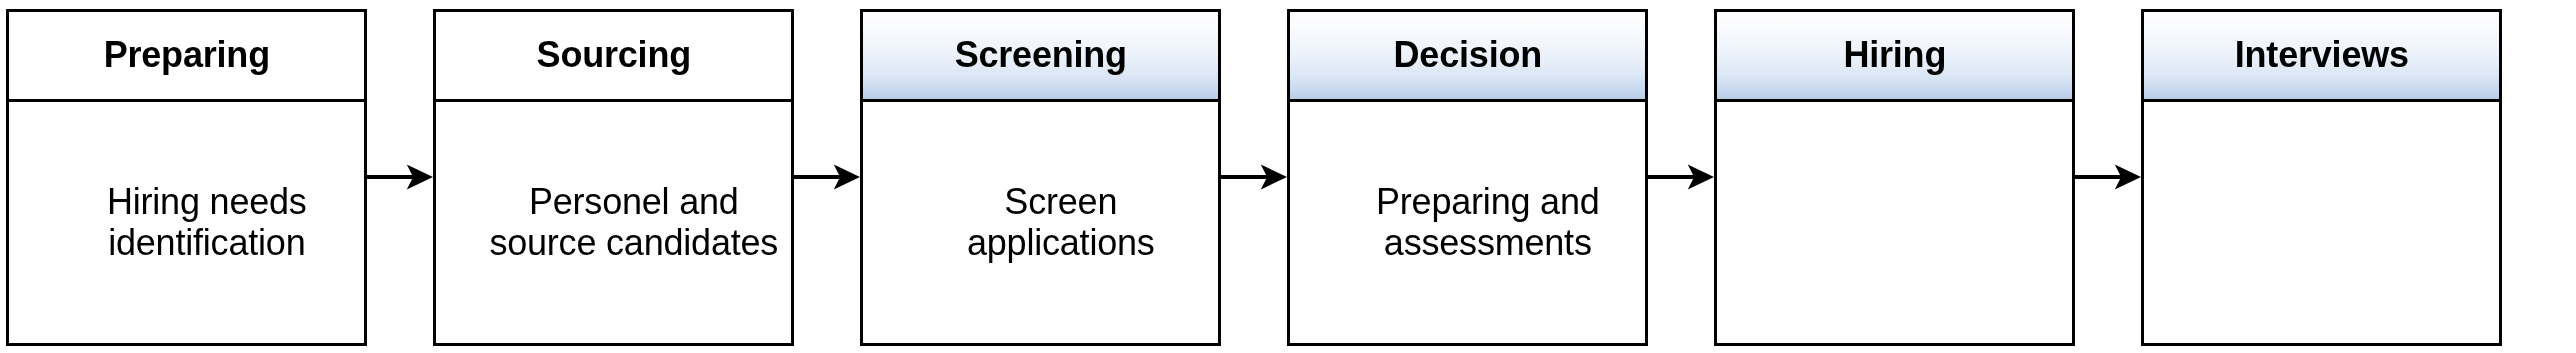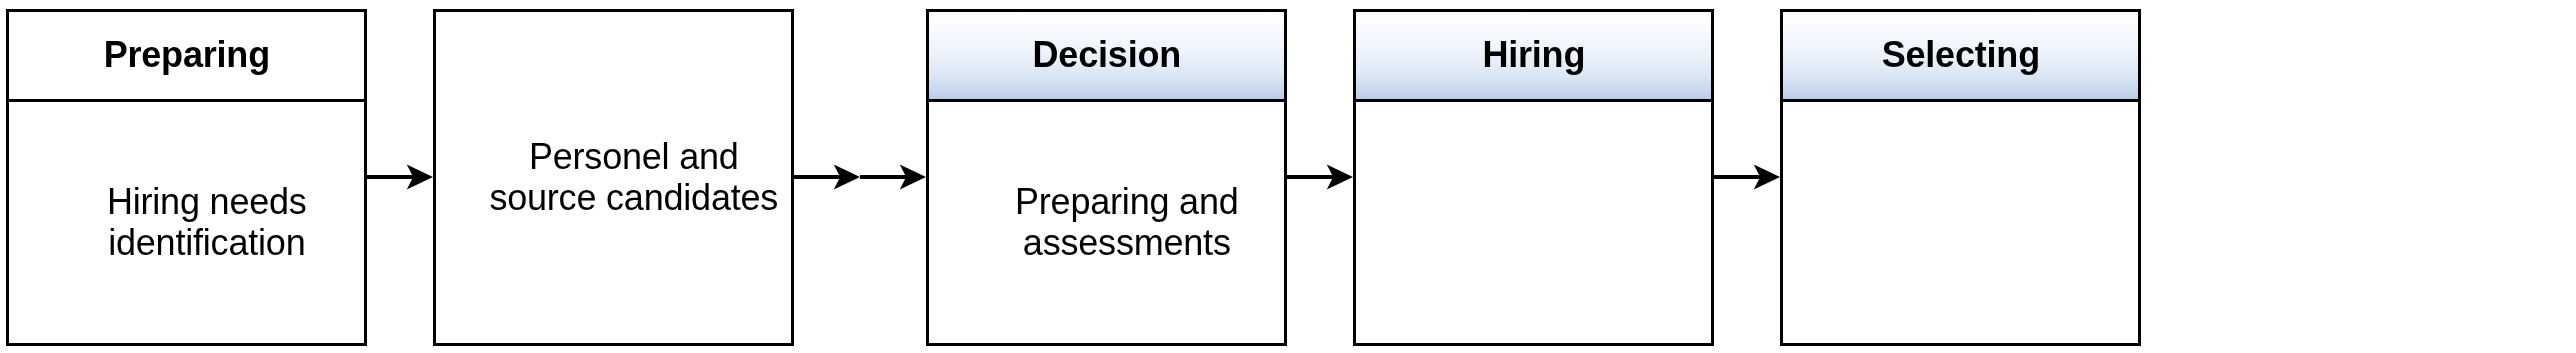--- a/index.html
+++ b/index.html
@@ -144,32 +144,43 @@
     </div>
 
     <div class="connector">
       <svg viewBox="0 0 83 46" preserveAspectRatio="none">
         <line x1="0" y1="23" x2="58" y2="23" stroke="#000000" stroke-width="5"></line>
         <path d="M 50 7 L 83 23 L 50 39 L 58 23 Z" fill="#000000"></path>
       </svg>
     </div>
 
     <div class="node">
+      <div class="node-header">
+        <span class="node-title">Sourcing</span>
+      </div>
       <div class="node-body">
         <span class="node-desc">Personel and source candidates</span>
       </div>
     </div>
 
     <div class="connector">
       <svg viewBox="0 0 83 46" preserveAspectRatio="none">
         <line x1="0" y1="23" x2="58" y2="23" stroke="#000000" stroke-width="5"></line>
         <path d="M 50 7 L 83 23 L 50 39 L 58 23 Z" fill="#000000"></path>
       </svg>
     </div>
 
+    <div class="node accent">
+      <div class="node-header">
+        <span class="node-title">Screening</span>
+      </div>
+      <div class="node-body">
+        <span class="node-desc">Screen applications</span>
+      </div>
+    </div>
 
     <div class="connector">
       <svg viewBox="0 0 83 46" preserveAspectRatio="none">
         <line x1="0" y1="23" x2="58" y2="23" stroke="#000000" stroke-width="5"></line>
         <path d="M 50 7 L 83 23 L 50 39 L 58 23 Z" fill="#000000"></path>
       </svg>
     </div>
 
     <div class="node accent">
       <div class="node-header">
@@ -195,21 +206,21 @@
 
     <div class="connector">
       <svg viewBox="0 0 83 46" preserveAspectRatio="none">
         <line x1="0" y1="23" x2="58" y2="23" stroke="#000000" stroke-width="5"></line>
         <path d="M 50 7 L 83 23 L 50 39 L 58 23 Z" fill="#000000"></path>
       </svg>
     </div>
 
     <div class="node accent">
       <div class="node-header">
-        <span class="node-title">Selecting</span>
+        <span class="node-title">Interviews</span>
       </div>
     </div>
 
     <div class="spacer-edge"></div>
 
   </div>
 </div>
 
 
 </body></html>

